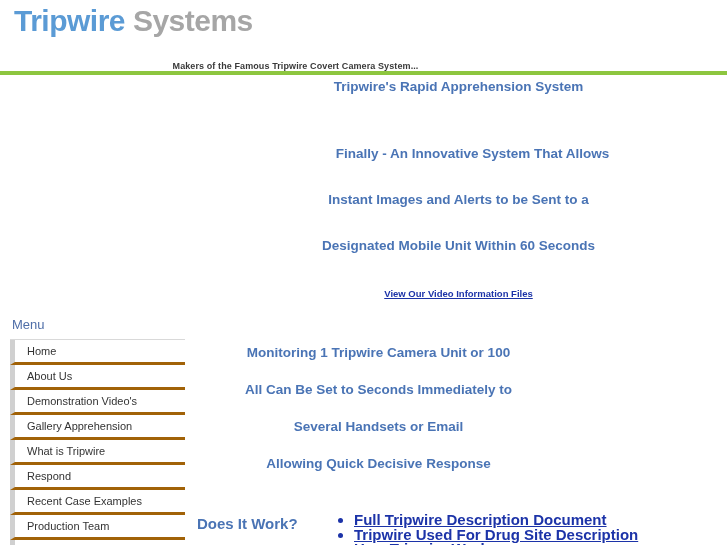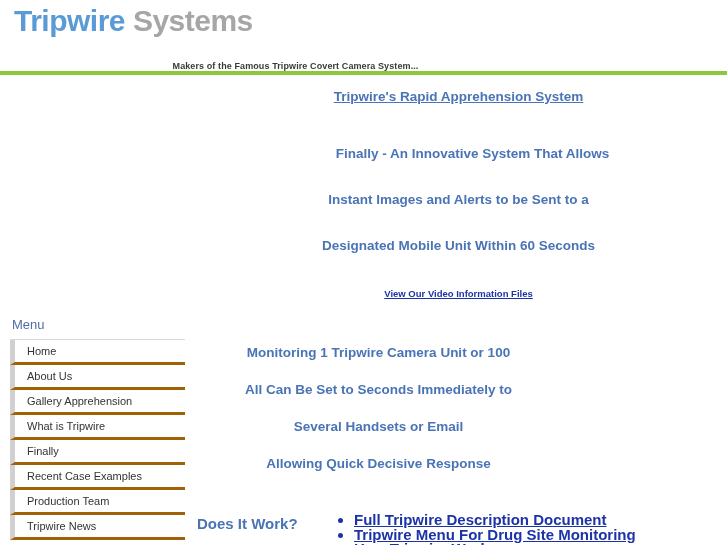--- a/index.html
+++ b/index.html
@@ -123,21 +123,21 @@
     left: 190px;
     top: 0;
     width: 537px;
   }
   .hl {
     text-align: center;
     color: #4a74b5;
     font-size: 13.5px;
     font-weight: bold;
   }
-  .hl1 { position: absolute; left: 0; top: 14px; width: 537px; text-decoration: underline; }
+  .hl1 { position: absolute; left: 0; top: 4px; width: 537px; }
   .hl2 { position: absolute; left: 14px; top: 71px; width: 537px; }
   .hl3 { position: absolute; left: 0; top: 117px; width: 537px; }
   .hl4 { position: absolute; left: 0; top: 163px; width: 537px; }
 
   .video-link {
     position: absolute;
     left: 0;
     top: 208px;
     width: 537px;
     text-align: center;
@@ -211,23 +211,24 @@
   </div>
   <div class="green-rule"></div>
 
   <div class="content">
 
     <div class="sidebar">
       <div class="menu-title">Menu</div>
       <ul class="menu-list">
         <li><span>Home</span></li>
         <li><span>About Us</span></li>
+        <li><span>Demonstration Video's</span></li>
         <li><span>Gallery Apprehension</span></li>
         <li><span>What is Tripwire</span></li>
-        <li><span>Finally</span></li>
+        <li><span>Respond</span></li>
         <li><span>Recent Case Examples</span></li>
         <li><span>Production Team</span></li>
         <li><span>Tripwire News</span></li>
       </ul>
     </div>
 
     <div class="headline-block">
       <div class="hl hl1">Tripwire's Rapid Apprehension System</div>
       <div class="hl hl2">Finally -  An Innovative System That Allows</div>
       <div class="hl hl3">Instant Images and Alerts to be Sent to a</div>
@@ -240,18 +241,18 @@
       <div class="sub sub1">Monitoring 1 Tripwire Camera Unit or 100</div>
       <div class="sub sub2">All Can Be Set to Seconds Immediately to</div>
       <div class="sub sub3">Several Handsets or Email</div>
       <div class="sub sub4">Allowing Quick Decisive Response</div>
     </div>
 
     <div class="does-it-work">Does It Work?</div>
 
     <ul class="doc-list">
       <li><a href="#">Full Tripwire Description Document</a></li>
-      <li><a href="#">Tripwire Menu For Drug Site Monitoring</a></li>
+      <li><a href="#">Tripwire Used For Drug Site Description</a></li>
       <li class="clipped"><a href="#">How Tripwire Works</a></li>
     </ul>
 
   </div>
 </div>
 
 </body></html>

